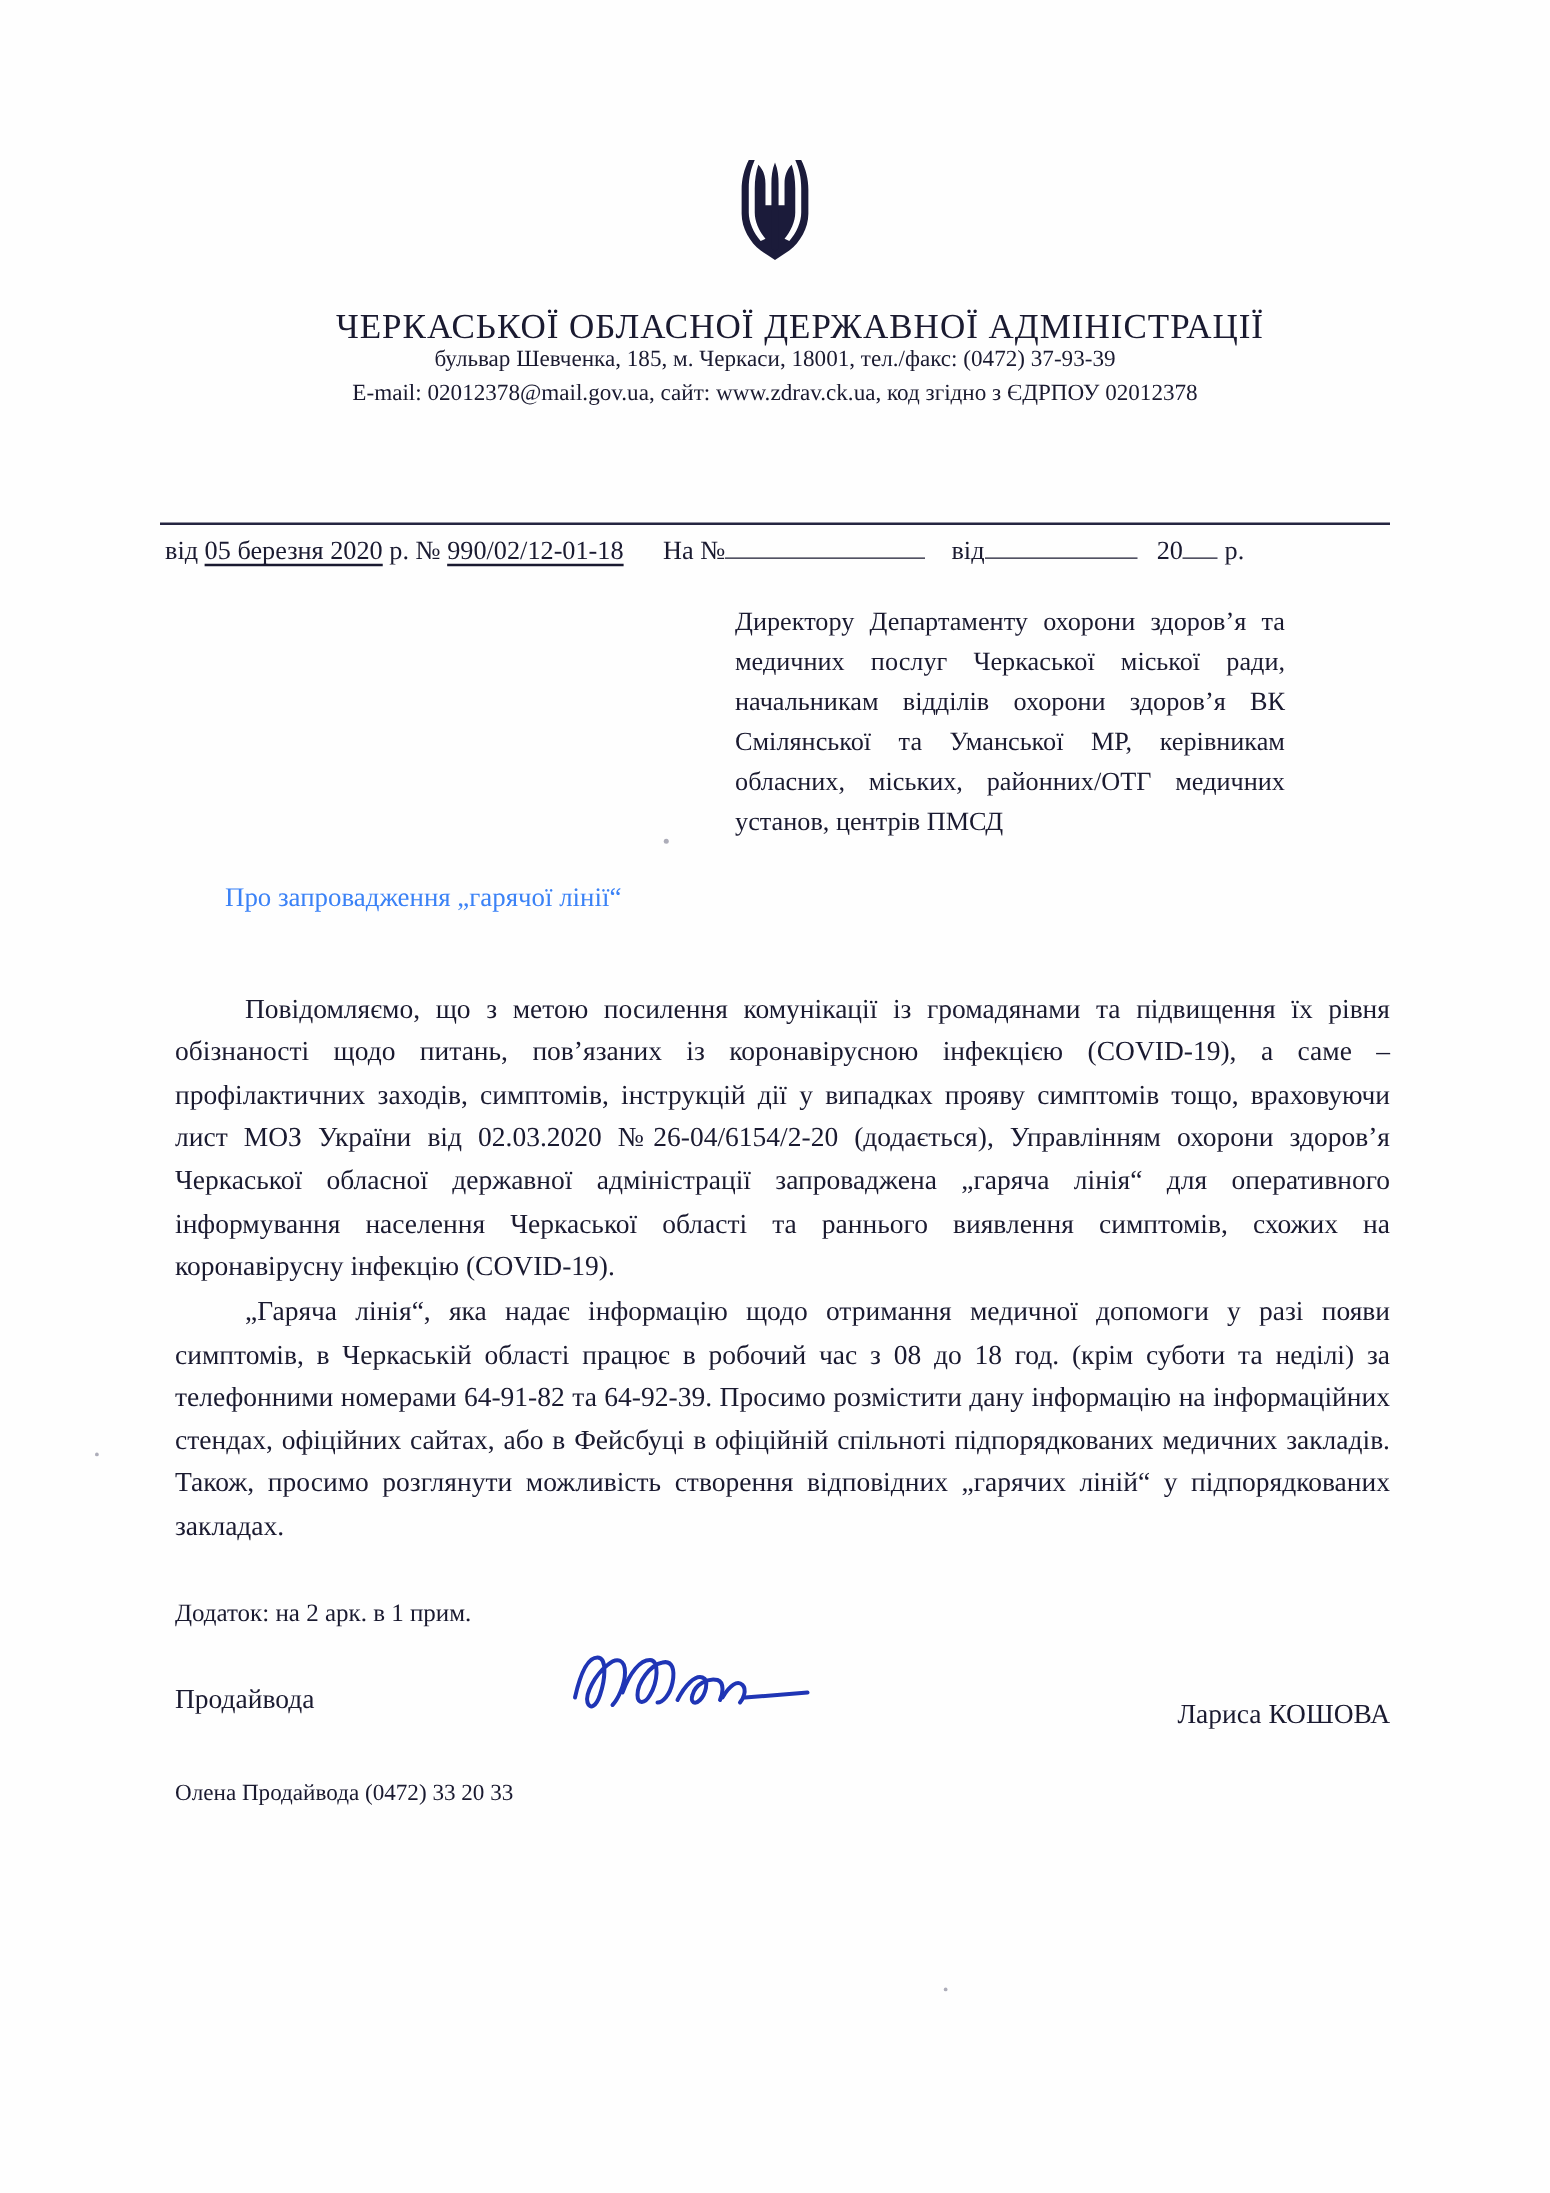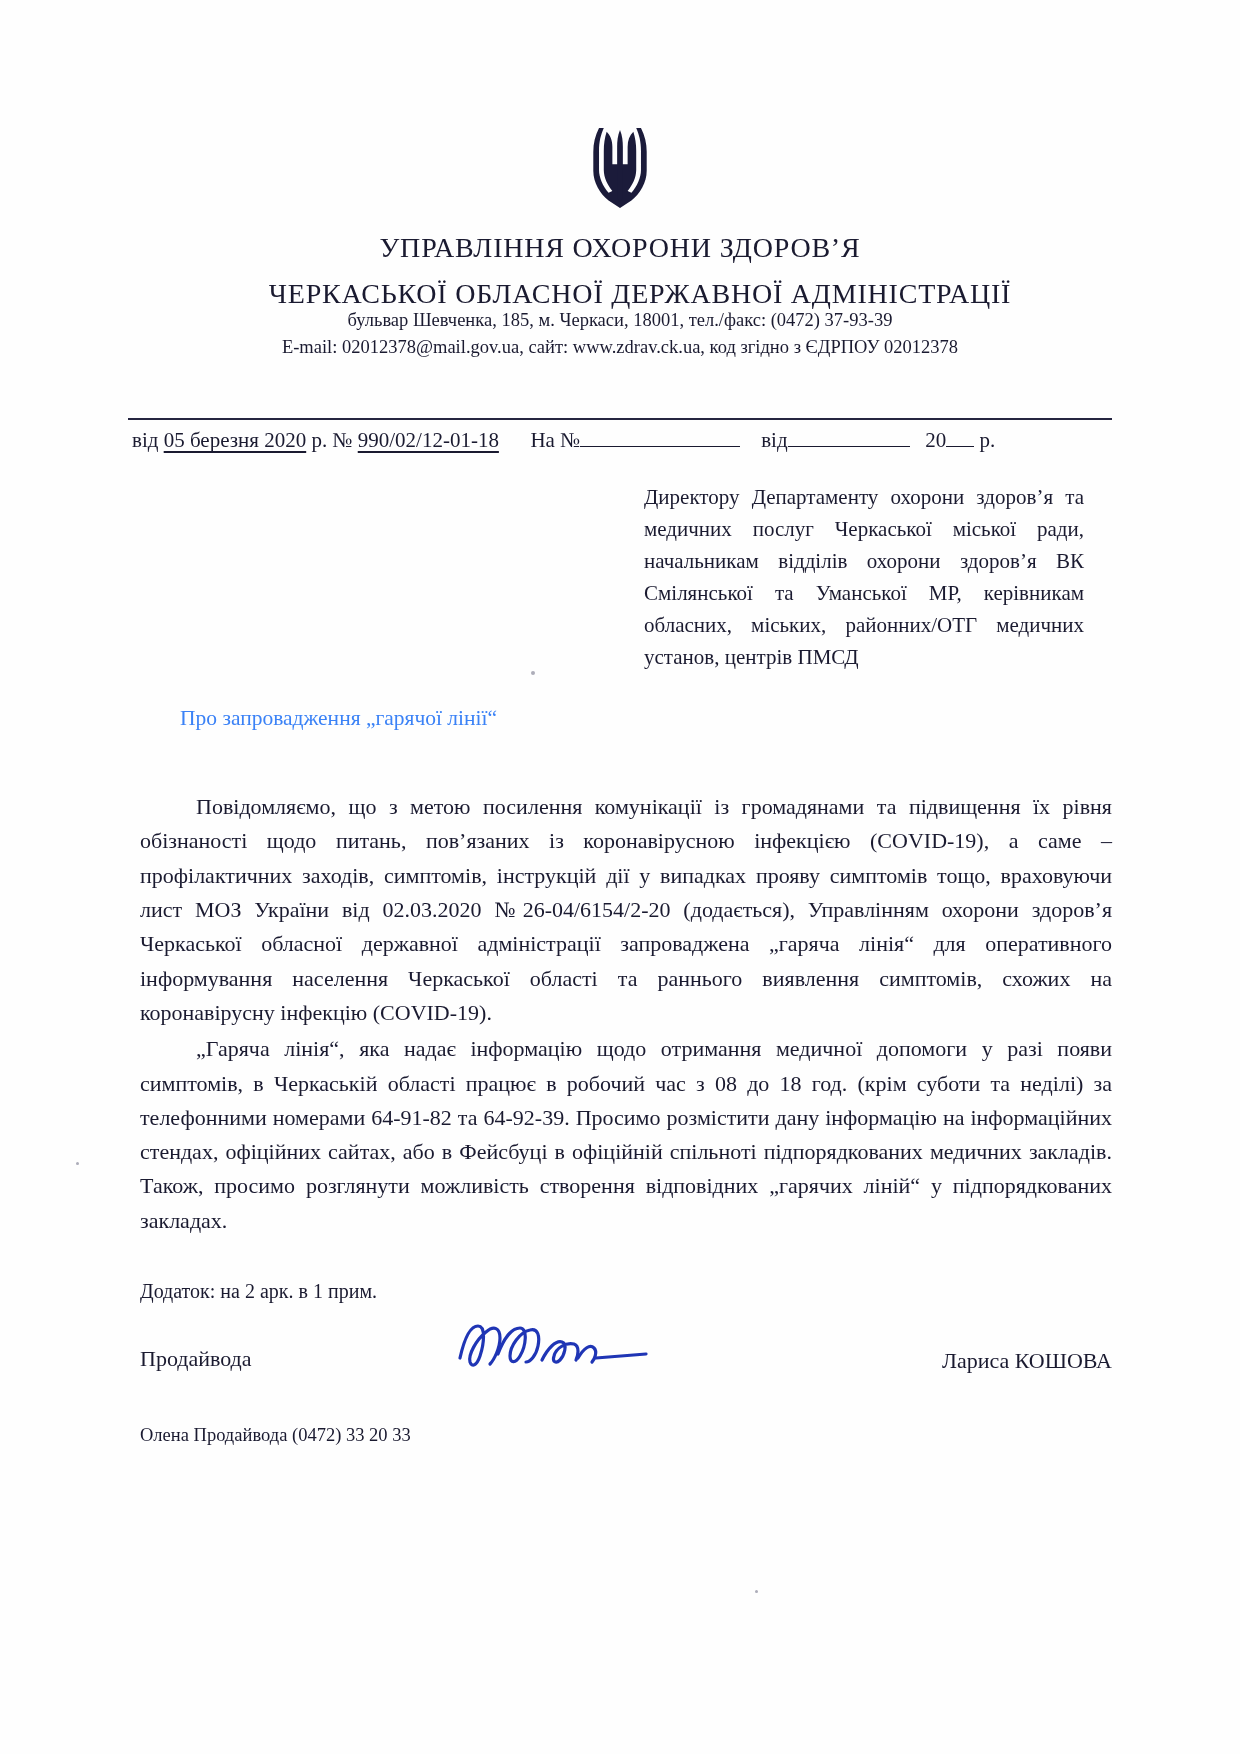--- a/index.html
+++ b/index.html
@@ -102,21 +102,21 @@
     display: inline-block;
     width: 28px;
     border-bottom: 1.5px solid #1a1a30;
     height: 16px;
   }
 
   
   .addressee {
     position: absolute;
     top: 482px;
-    left: 644px;
+    left: 588px;
     width: 440px;
     font-size: 21px;
     line-height: 1.52;
     text-align: justify;
     color: #1a1a30;
   }
 
   
   .subject {
     position: absolute;
@@ -164,21 +164,21 @@
     color: #1a1a30;
   }
   .sig-title {
     position: absolute;
     left: 0;
     top: 6px;
   }
   .sig-name {
     position: absolute;
     right: 0;
-    top: 8px;
+    top: 18px;
     white-space: nowrap;
   }
   .sig-mark {
     position: absolute;
     left: 310px;
     top: -26px;
     width: 230px;
     height: 64px;
   }
 
@@ -215,21 +215,20 @@
                    C50 7 52 14 52 24 L52 44 C52 52 48 61 42 68 L38 66
                    C43 60 47 52 47 44 L47 24 C47 17 46 10 44 4
                    C40 8 38 13 38 20 L38 38 L33 38 L33 20 C33 14 32.5 8 30 2 Z"></path>
           <path d="M27 42 L33 42 L33 74 L30 77 L27 74 Z"></path>
         </g>
       </svg>
     </span>
   </div>
 
   <div class="org-block">
-    <div class="org-line1">УПРАВЛІННЯ ОХОРОНИ ЗДОРОВ’Я</div>
     <div class="org-line2">ЧЕРКАСЬКОЇ ОБЛАСНОЇ ДЕРЖАВНОЇ АДМІНІСТРАЦІЇ</div>
     <div class="org-contact1">бульвар Шевченка, 185, м. Черкаси, 18001, тел./факс: (0472) 37-93-39</div>
     <div class="org-contact2">E-mail: 02012378@mail.gov.ua, сайт: www.zdrav.ck.ua, код згідно з ЄДРПОУ 02012378</div>
   </div>
 
   <div class="rule"></div>
 
   <div class="reg-line">
     <span>від</span>
     <span class="u">05 березня 2020</span>

